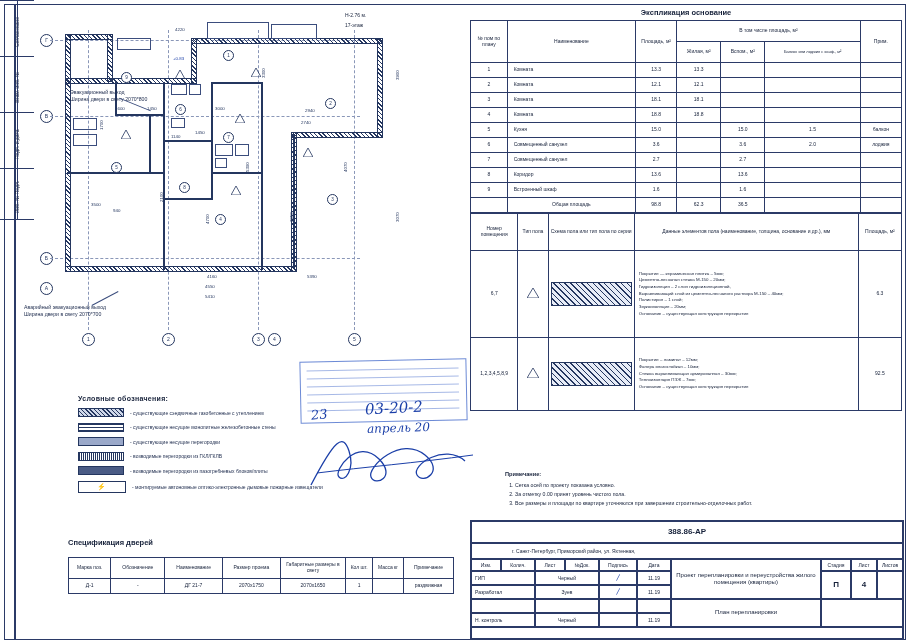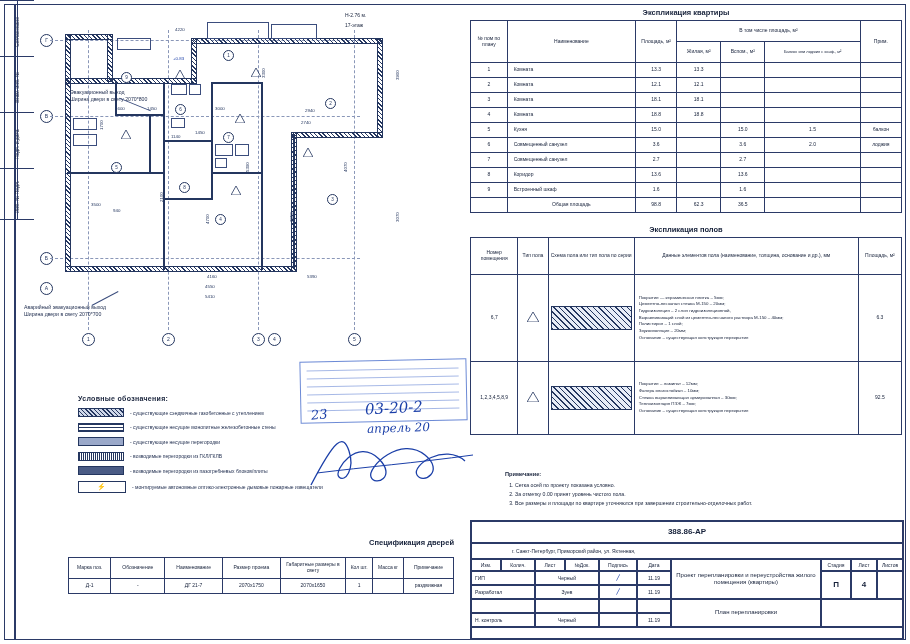--- a/index.html
+++ b/index.html
@@ -56,21 +56,21 @@
 
   
   #appr-stamp{position:absolute;left:300px;top:360px;width:165px;height:60px;border:1px solid #3b63c8;
      transform:rotate(-1.2deg);opacity:.75;}
   .stamp-line{position:absolute;left:6px;height:0;border-top:0.7px solid #3b63c8;width:152px;opacity:.6;}
   #hand{position:absolute;left:305px;top:395px;width:190px;height:95px;}
   .hand-txt{position:absolute;font-family:"DejaVu Serif",serif;color:#1b3fa8;font-style:italic;}
 
   
   #doors{position:absolute;left:68px;top:538px;width:386px;}
-  #doors .ttl{font-size:7.5px;font-weight:bold;text-align:right;margin-bottom:10px;}
+  #doors .ttl{font-size:7.5px;font-weight:bold;text-align:left;margin-bottom:10px;}
   table{border-collapse:collapse;}
   .tbl{width:100%;border-collapse:collapse;}
   .tbl th,.tbl td{border:0.7px solid #2b3a67;font-size:5px;font-weight:normal;padding:1px 2px;
      color:#16213a;text-align:center;vertical-align:middle;line-height:1.15;}
   .tbl th{font-weight:normal;height:18px;}
   .tbl td{height:12px;}
 
   
   #right{position:absolute;left:470px;top:8px;width:432px;}
   .sec-ttl{font-size:7.5px;font-weight:bold;text-align:center;margin:0 0 3px 0;color:#16213a;}
@@ -324,21 +324,21 @@
           <td></td>
           <td>раздвижная</td>
         </tr>
       </tbody>
         </table>
     </div>
   </div>
 
   <div id="right">
 
-    <div class="sec-ttl">Экспликация квартиры</div>
+    <div class="sec-ttl">Экспликация основание</div>
 
     <table class="tbl">
       <tbody>
           <tr>
         <th rowspan="2" style="width:8%">№ пом по плану</th>
         <th rowspan="2" style="width:28%">Наименование</th>
         <th rowspan="2" style="width:9%">Площадь, м²</th>
         <th colspan="3" style="width:40%">В том числе площадь, м²</th>
         <th rowspan="2" style="width:9%">Прим.</th>
       </tr>
@@ -433,21 +433,20 @@
         <td style="text-align:center">Общая площадь</td>
         <td>98.8</td>
         <td>62.3</td>
         <td>36.5</td>
         <td></td>
         <td></td>
       </tr>
     </tbody>
       </table>
 
-    <div class="sec-ttl" style="margin-top:12px;">Экспликация полов</div>
 
     <table class="tbl">
       <tbody>
           <tr>
         <th style="width:11%;height:34px">Номер помещения</th>
         <th style="width:7%">Тип пола</th>
         <th style="width:20%">Схема пола или тип пола по серии</th>
         <th style="width:52%">Данные элементов пола (наименование, толщина, основание  и др.), мм</th>
         <th style="width:10%">Площадь, м²</th>
       </tr>

